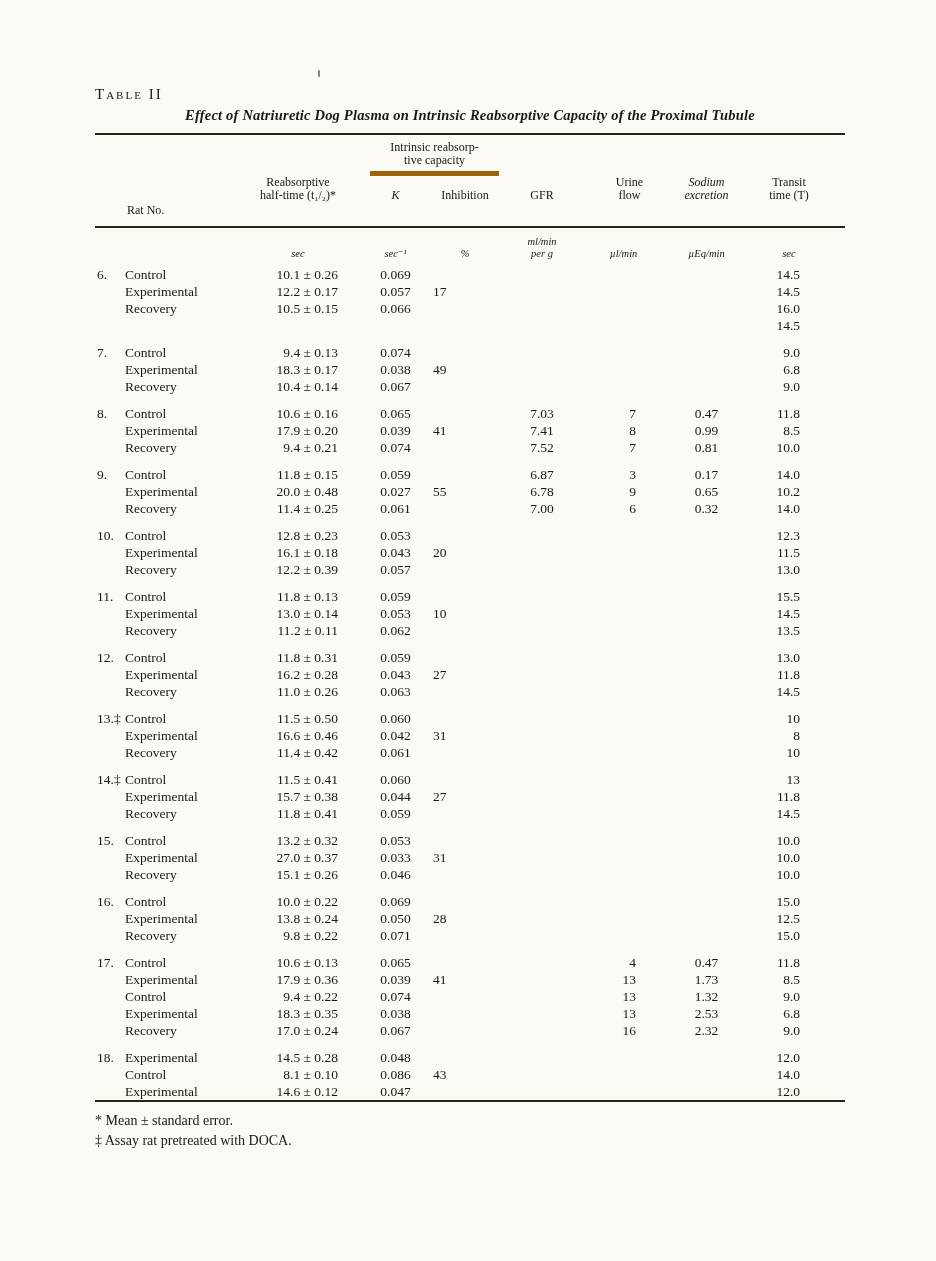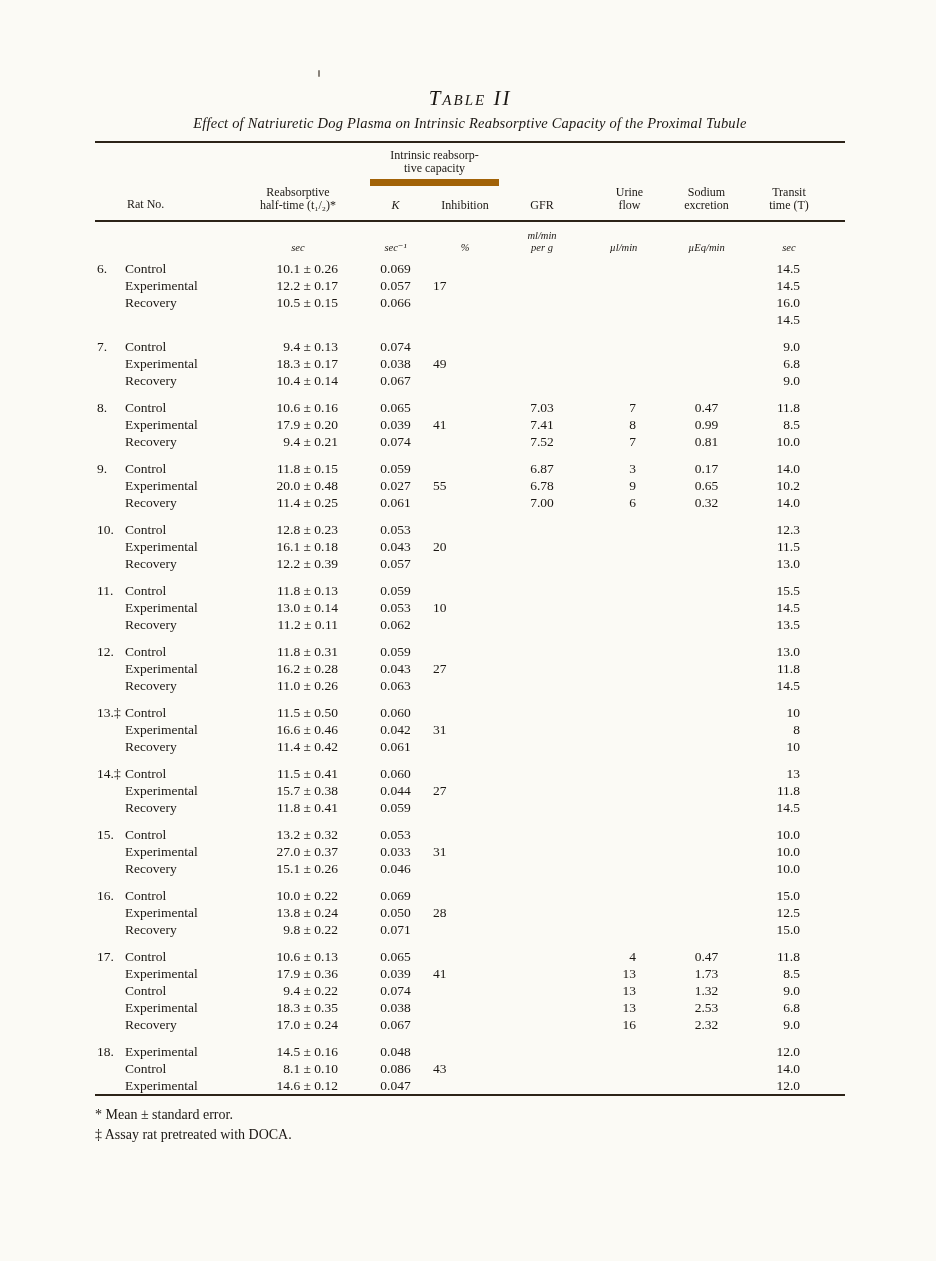--- a/index.html
+++ b/index.html
@@ -6,37 +6,37 @@
   body {
     width: 936px; height: 1261px;
     background: #fbfaf5;
     color: #1b1713;
     font-family: "Liberation Serif", "DejaVu Serif", serif;
     position: relative;
     overflow: hidden;
   }
   .content { padding-top: 86px; margin-left: 95px; width: 750px; }
 
-  .doc-title { text-align: center; font-size: 21px; letter-spacing: 2px; font-variant: small-caps; font-style: italic; }
-  .doc-subtitle { text-align: center; font-style: italic; font-size: 14.5px; margin-top: 4px; letter-spacing: 0.2px; }
+  .doc-title { font-size: 15px; letter-spacing: 2px; font-variant: small-caps; }
+  .doc-subtitle { text-align: center; font-style: italic; font-size: 14.5px; margin-top: 4px; letter-spacing: 0.2px; font-weight: bold; }
 
   table { border-collapse: collapse; table-layout: fixed; width: 750px; margin-top: 9px; }
   thead { border-top: 2px solid #2c2318; border-bottom: 2px solid #2c2318; }
   tbody { border-bottom: 2px solid #2c2318; }
 
   th { font-weight: normal; font-size: 12px; padding: 0; }
   .pre { white-space: pre-line; }
-  .h-bottom { vertical-align: bottom; padding-bottom: 8px; text-align: center; line-height: 13px; }
+  .h-bottom { vertical-align: bottom; padding-bottom: 24px; text-align: center; line-height: 13px; }
   .h-rat { vertical-align: bottom; padding-bottom: 8px; text-align: left; padding-left: 32px; margin-top: 7px; }
   .h-intrinsic { vertical-align: top; padding-top: 6px; }
-  .h-intrinsic .rule-under { border-bottom: 7px solid #a16207; margin: 0 12px; padding-bottom: 4px; text-align: center; line-height: 13px; }
+  .h-intrinsic .rule-under { border-bottom: 5px solid #a16207; margin: 0 12px; padding-bottom: 4px; text-align: center; line-height: 13px; }
   .h-k { font-style: italic; height: 26px; }
   .h-inh { padding-right: 14px; height: 26px; }
   .h-gfr { padding-right: 14px; }
-  .h-na  { padding-right: 16px; }
+  .h-na  { padding-right: 16px; font-style: italic; }
   .h-tt  { padding-right: 24px; }
 
   td { font-size: 13.5px; padding: 0; }
   .row td { height: 17px; line-height: 17px; vertical-align: bottom; }
   .c0 { text-align: left; padding-left: 2px; }
   .c1 { text-align: left; }
   .c2 { text-align: right; padding-right: 20px; }
   .c3 { text-align: center; margin-top: 29px; }
   .c4 { text-align: left; padding-right: 14px; }
   .c5 { text-align: center; padding-right: 14px; }
@@ -566,21 +566,21 @@
           <td class="c6">16</td>
           <td class="c7">2.32</td>
           <td class="c8">9.0</td>
         </tr>
         <tr class="spacer">
           <td colspan="9"></td>
         </tr>
         <tr class="row">
           <td class="c0">18.</td>
           <td class="c1">Experimental</td>
-          <td class="c2">14.5 ± 0.16</td>
+          <td class="c2">14.5 ± 0.28</td>
           <td class="c3">0.048</td>
           <td class="c4"></td>
           <td class="c5"></td>
           <td class="c6"></td>
           <td class="c7"></td>
           <td class="c8">12.0</td>
         </tr>
         <tr class="row">
           <td class="c0"></td>
           <td class="c1">Control</td>

